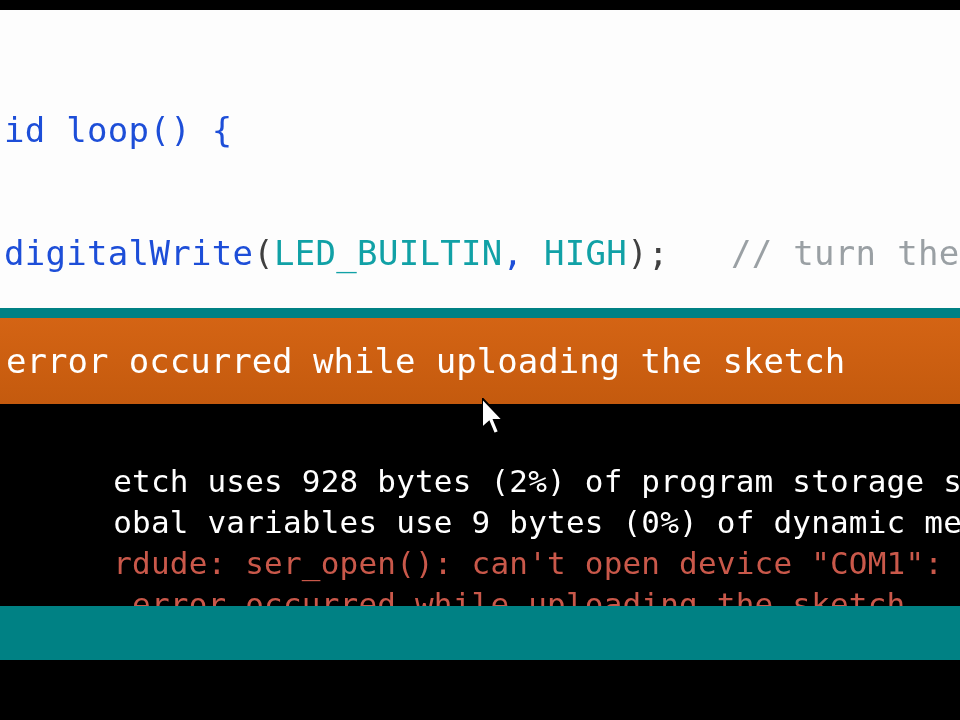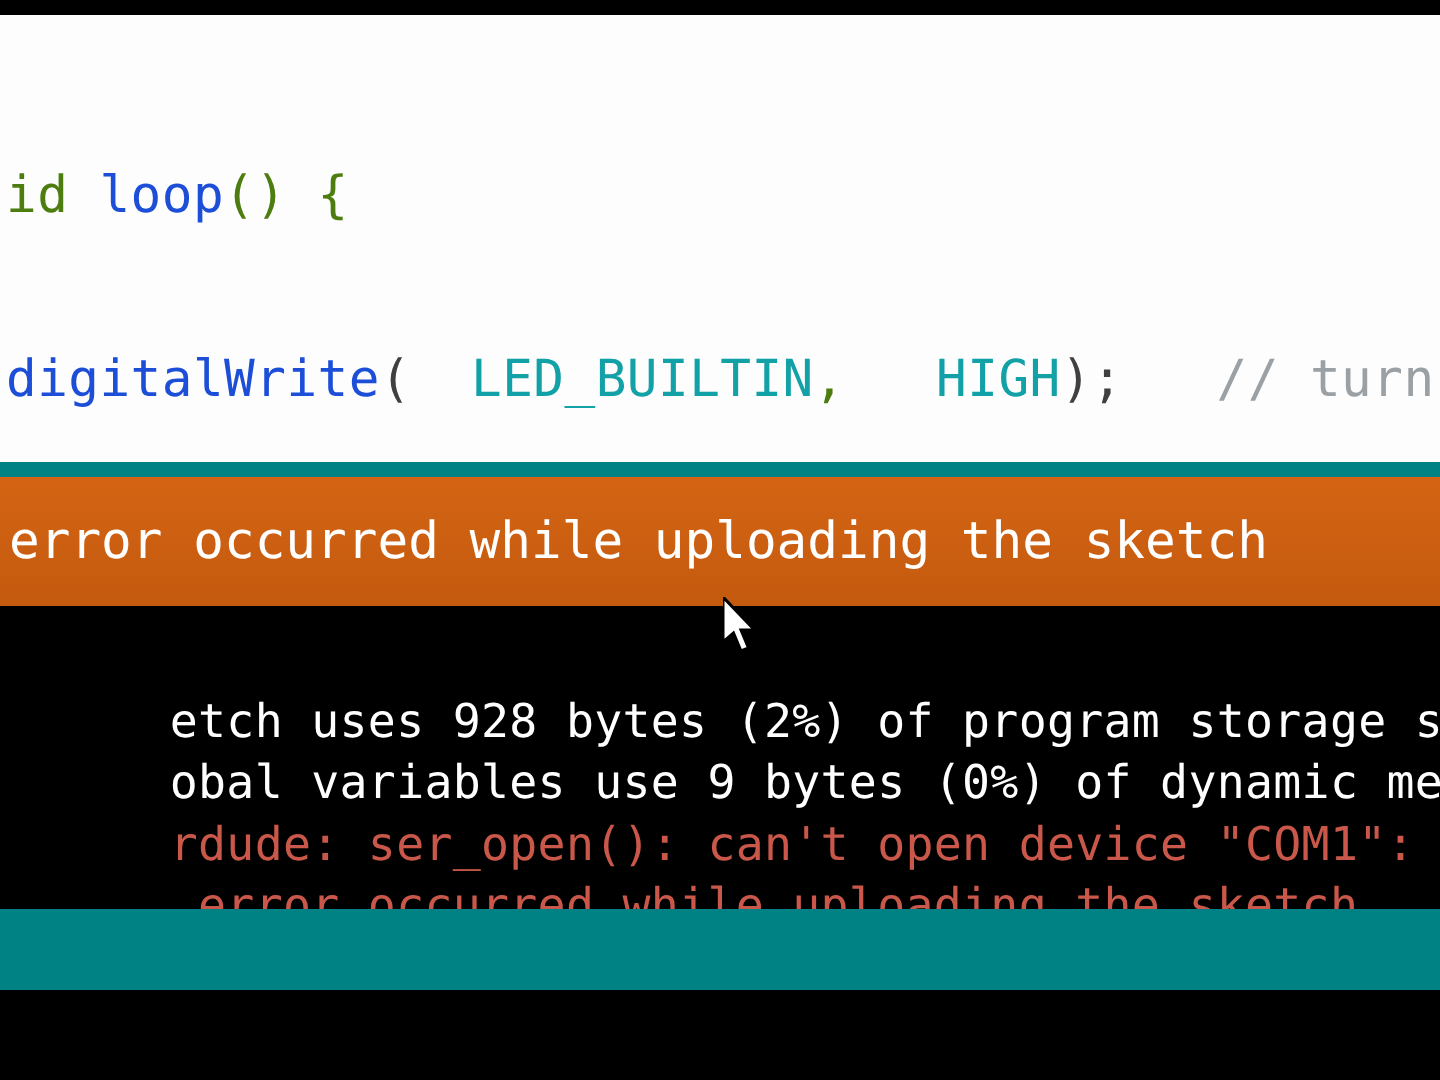--- a/index.html
+++ b/index.html
@@ -36,25 +36,25 @@
     color: #404040;
     font-size: 34px;
     line-height: 41px;
     white-space: pre;
     overflow: hidden;
     padding-top: 18px;
     box-sizing: border-box;
     letter-spacing: 0.3px;
   }
   .code-pane .line { display: block; padding-left: 4px; }
-  .tok-const { color: #11a1a6; margin-left: 40px; }
+  .tok-const { color: #11a1a6; }
   .tok-comment { color: #9aa0a4; }
   .tok-func { color: #1d4ed8; }
   .tok-paren { color: #404040; }
-  .tok-plain { color: #4d7c0f; }
+  .tok-plain { color: #1d4ed8; }
 
   .status-bar {
     position: absolute;
     left: 0;
     top: 308px;
     width: 960px;
     height: 86px;
     background: #c65d10;
     background: linear-gradient(#d46414, #c45a0e);
     color: #ffffff;

